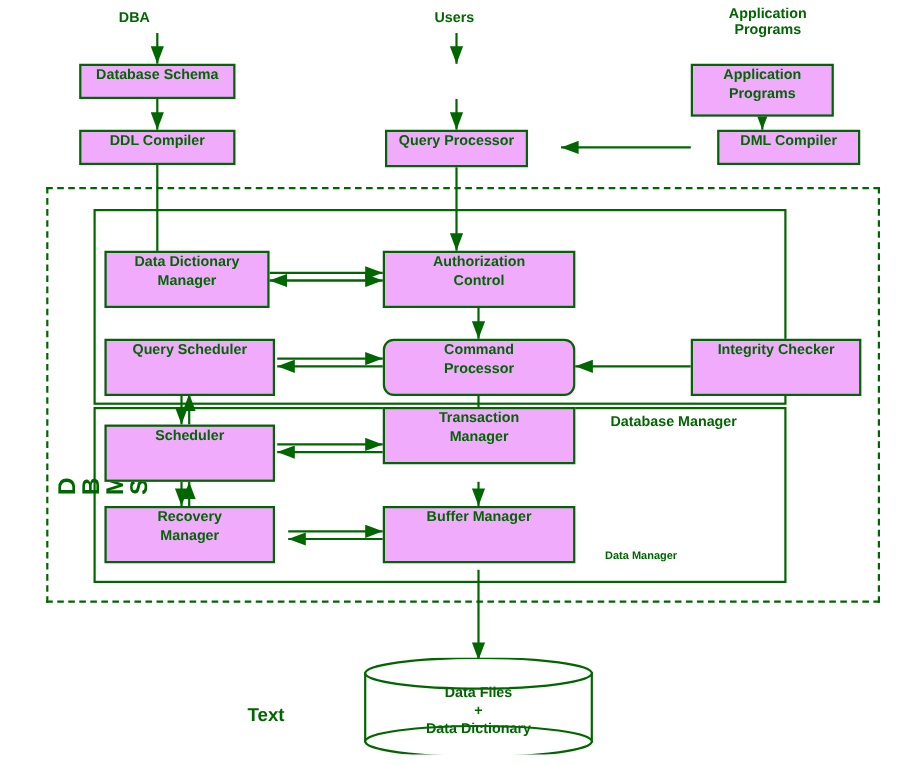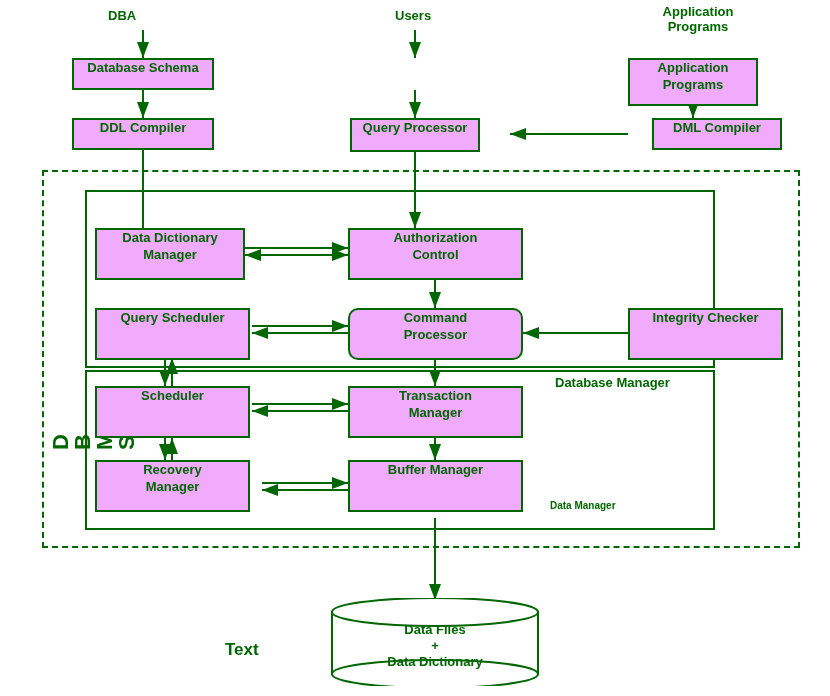--- a/index.html
+++ b/index.html
@@ -223,21 +223,21 @@
   </div>
 
   <div class="box" style="left:628px; top:308px; width:155px; height:52px;">
     <span>Integrity Checker</span>
   </div>
 
   <div class="box" style="left:95px; top:386px; width:155px; height:52px;">
     <span>Scheduler</span>
   </div>
 
-  <div class="box" style="left:348px; top:386px; width:175px; height:52px;">
+  <div class="box" style="left:348px; top:370px; width:175px; height:52px;">
     <span>Transaction<br>Manager</span>
   </div>
 
   <div class="box" style="left:95px; top:460px; width:155px; height:52px;">
     <span>Recovery<br>Manager</span>
   </div>
 
   <div class="box" style="left:348px; top:460px; width:175px; height:52px;">
     <span>Buffer Manager</span>
   </div>

